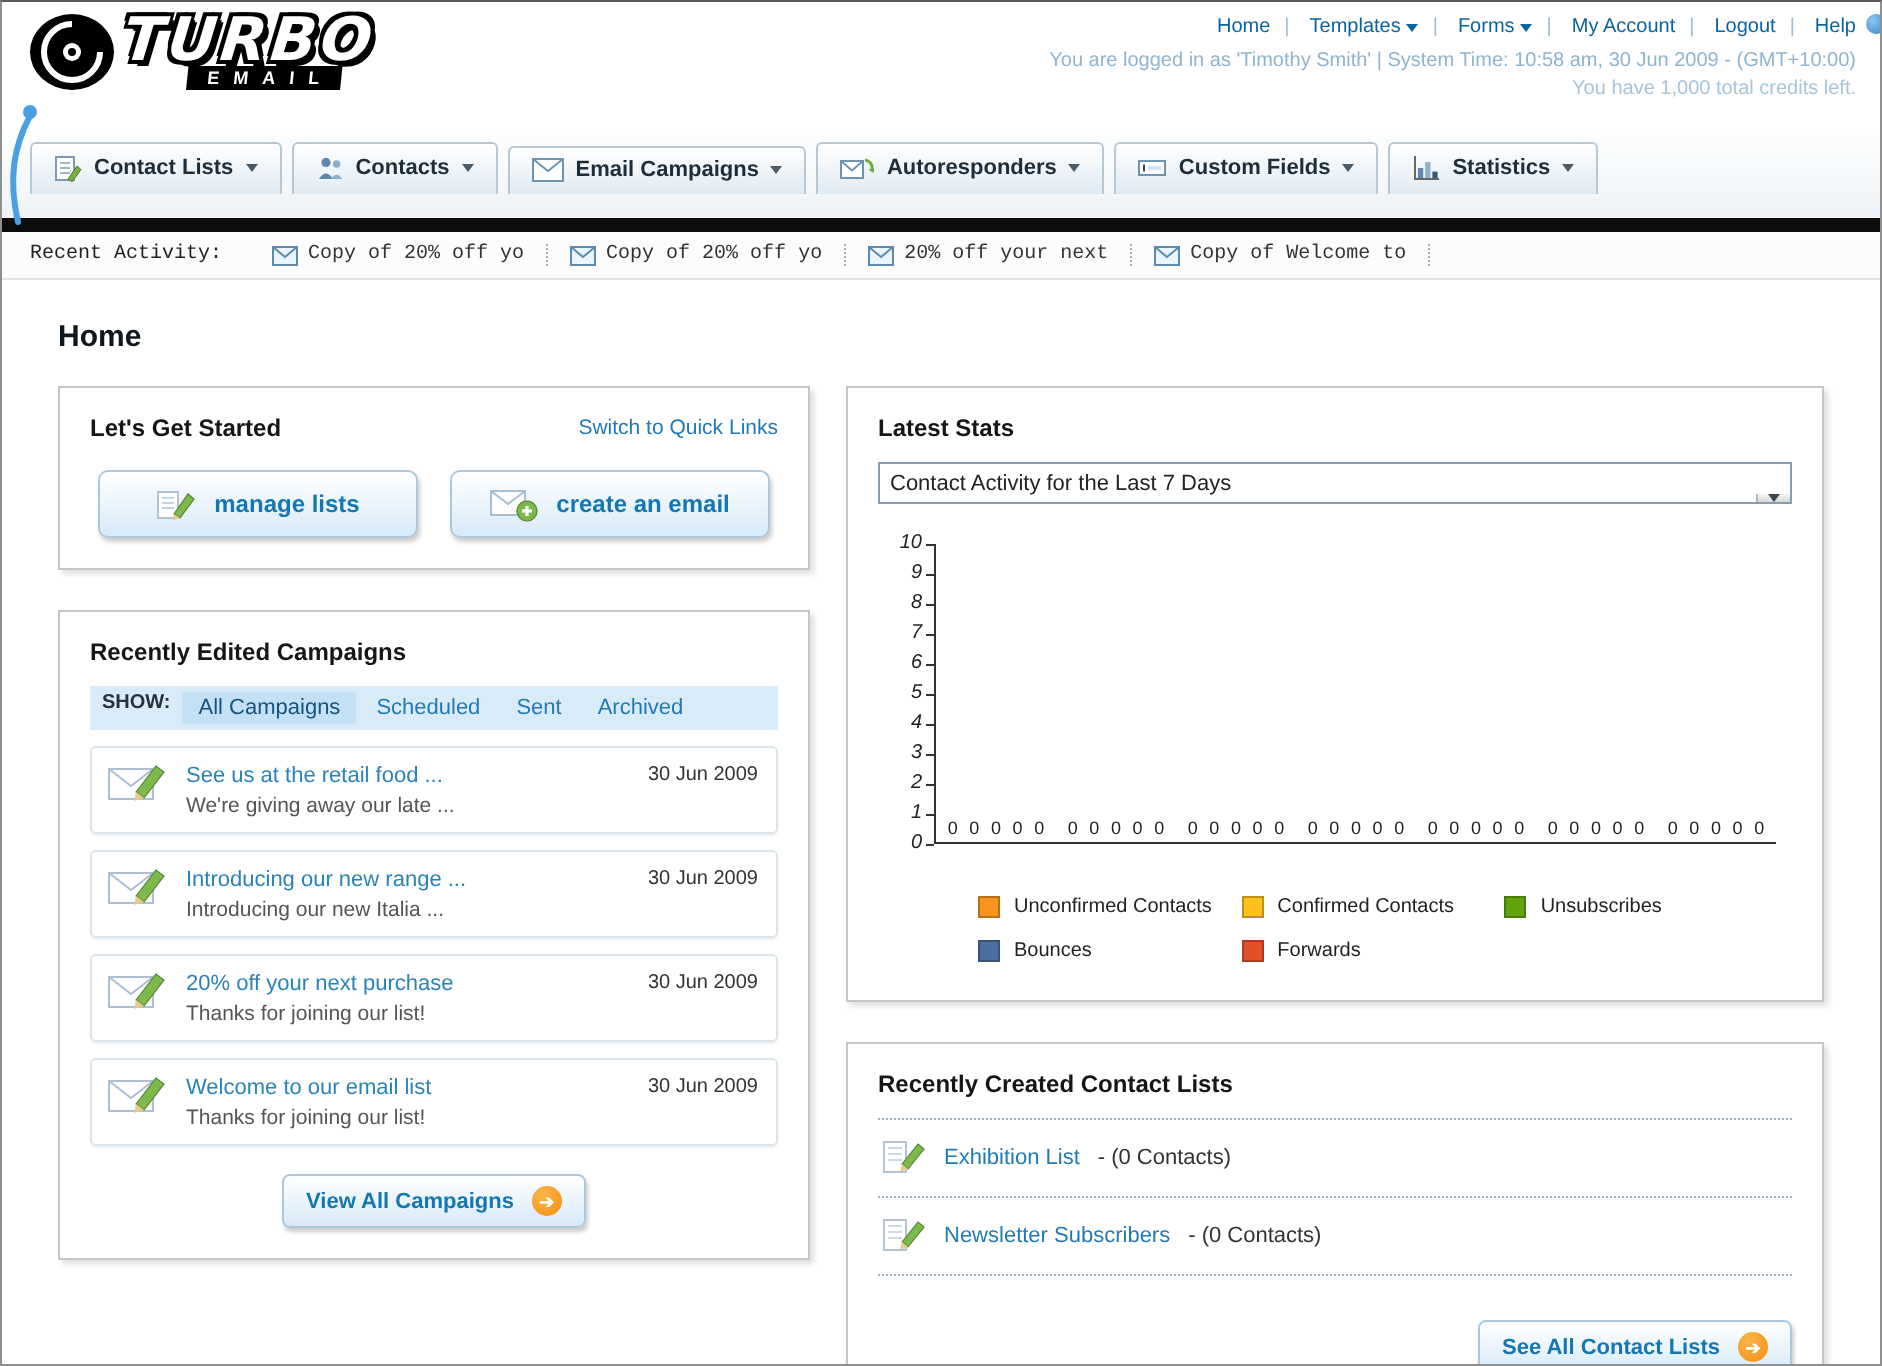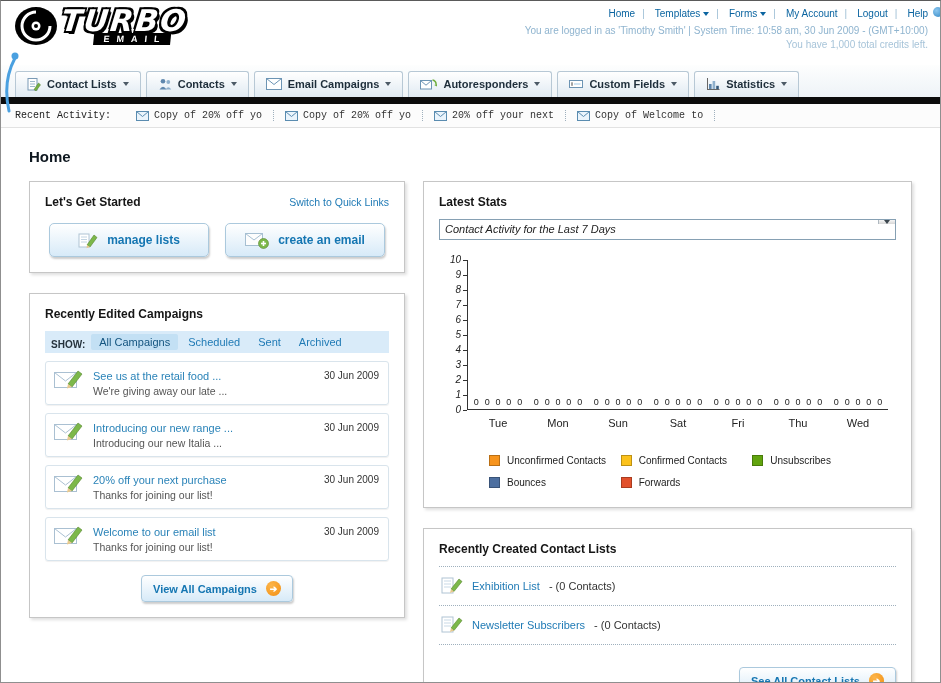--- a/index.html
+++ b/index.html
@@ -31,21 +31,21 @@
 
   .header-right { text-align:right; padding-top:3px; }
   .top-links { font-size:10px; display:flex; justify-content:flex-end; align-items:center; }
   .top-links a { color:#0a64a0; display:inline-flex; align-items:center; gap:3px; }
   .top-links a:not(:first-child)::before { content:"|"; color:#9cbdd4; margin:0 7px; }
   .caret-sm { width:0; height:0; border-left:3px solid transparent; border-right:3px solid transparent; border-top:4px solid #0a64a0; display:inline-block; }
   .session-line { color:#8fb4cf; font-size:10px; margin-top:6px; }
   .credits-line { color:#a7c4d9; font-size:10px; margin-top:3px; }
 
   
-  .nav-bar { background:linear-gradient(#fdfefe,#eef3f7); padding:6px 0 0 14px; display:flex; }
+  .nav-bar { background:linear-gradient(#fdfefe,#eef3f7); padding:6px 0 12px 14px; display:flex; align-items:flex-end; }
   .tab {
     display:inline-flex; align-items:center; gap:6px;
     background:linear-gradient(#ffffff,#e0eaf2); border:1px solid #b7c8d5; border-bottom:none;
     border-radius:3px 3px 0 0; padding:5px 11px 6px; margin-right:5px;
     font-weight:bold; color:#1d2d3a; font-size:11px; cursor:pointer; white-space:nowrap;
   }
   .caret { width:0; height:0; border-left:3px solid transparent; border-right:3px solid transparent; border-top:4px solid #4c5a66; }
   .black-bar { height:7px; background:#0c0c0c; }
 
   
@@ -67,40 +67,40 @@
   
   .gs-head { display:flex; justify-content:space-between; align-items:center; }
   .gs-buttons { display:flex; gap:16px; margin-top:14px; padding:0 4px; }
   .big-btn {
     flex:1; display:flex; align-items:center; justify-content:center; gap:9px; height:34px;
     background:linear-gradient(#ffffff,#d7eaf8); border:1px solid #abc9dd; border-radius:5px;
     box-shadow:1px 2px 2px rgba(0,0,0,0.2); color:#1576b2; font-weight:bold; font-size:12px; cursor:pointer;
   }
 
   
-  .show-bar { display:flex; align-items:flex-end; gap:2px; background:#d9ebf9; padding:3px 6px; margin-top:10px; }
+  .show-bar { display:flex; align-items:flex-start; gap:2px; background:#d9ebf9; padding:3px 6px; margin-top:10px; }
   .show-label { font-weight:bold; color:#26333d; font-size:10px; margin-right:4px; }
   .filter { color:#1f7ab5; padding:2px 8px; cursor:pointer; font-size:11px; }
   .filter.active { background:#c3e0f4; color:#13547f; border-radius:2px; }
   .campaign-item { position:relative; display:flex; gap:9px; align-items:flex-start; border:1px solid #d9e4ec; border-radius:3px; padding:7px 8px; margin-top:8px; box-shadow:0 1px 1px rgba(0,0,0,0.06); cursor:pointer; }
   .ci-text { display:flex; flex-direction:column; gap:3px; padding-top:1px; }
   .ci-title { color:#2a83b8; font-size:11px; }
   .ci-sub { color:#555; font-size:10.5px; }
   .ci-date { position:absolute; right:9px; top:8px; color:#333; font-size:10px; }
   .panel-actions { display:flex; justify-content:center; margin-top:14px; }
   .small-btn {
     display:inline-flex; align-items:center; gap:9px;
     background:linear-gradient(#ffffff,#d7eaf8); border:1px solid #abc9dd; border-radius:4px;
     box-shadow:1px 2px 2px rgba(0,0,0,0.2); color:#1576b2; font-weight:bold; font-size:11px;
     padding:5px 11px; cursor:pointer;
   }
   .go-icon { width:15px; height:15px; border-radius:50%; background:radial-gradient(circle at 35% 30%, #fcb54a, #f28e12); color:#fff; font-size:9px; display:inline-flex; align-items:center; justify-content:center; }
 
   
-  .combo { display:flex; margin-top:10px; border:1px solid #86a0b3; height:21px; background:#fff; align-items:flex-start; cursor:pointer;font-style:italic; }
+  .combo { display:flex; margin-top:10px; border:1px solid #86a0b3; height:21px; background:#fff; align-items:flex-end; cursor:pointer; }
   .combo-text { flex:1; padding:3px 5px; font-size:11px; color:#222; overflow:hidden; white-space:nowrap; }
   .combo-btn { width:17px; background:linear-gradient(#f6f6f6,#d7d7d7); border-left:1px solid #aeb8c0; display:flex; align-items:center; justify-content:center; }
   .combo-btn .caret { border-top-color:#3c464e; }
 
   .chart-wrap { margin-top:20px; padding:0 8px 0 2px; }
   .chart { display:flex; }
   .y-axis { width:26px; display:flex; flex-direction:column; justify-content:space-between; align-items:flex-end; font-size:10px; color:#222; height:150px;font-style:italic; }
   .ytick { display:flex; align-items:center; gap:2px; height:0; line-height:0; }
   .ytick i { display:block; width:4px; height:1px; background:#333; }
   .plot { flex:1; height:150px; border-left:1px solid #333; border-bottom:1px solid #333; display:flex; align-items:flex-end; }
@@ -480,29 +480,20 @@
                   </div>
                   <div class="day-group">
                     <span>0</span>
                     <span>0</span>
                     <span>0</span>
                     <span>0</span>
                     <span>0</span>
                   </div>
                 </div>
             </div>
-            <div class="x-labels">
-                <div class="x-label">Tue</div>
-                <div class="x-label">Mon</div>
-                <div class="x-label">Sun</div>
-                <div class="x-label">Sat</div>
-                <div class="x-label">Fri</div>
-                <div class="x-label">Thu</div>
-                <div class="x-label">Wed</div>
-              </div>
             <div class="legend">
                 <div class="legend-item">
                   <span class="swatch" style="background: rgb(247, 148, 29);"></span>
                   <span>Unconfirmed Contacts</span>
                 </div>
                 <div class="legend-item">
                   <span class="swatch" style="background: rgb(252, 194, 27);"></span>
                   <span>Confirmed Contacts</span>
                 </div>
                 <div class="legend-item">

